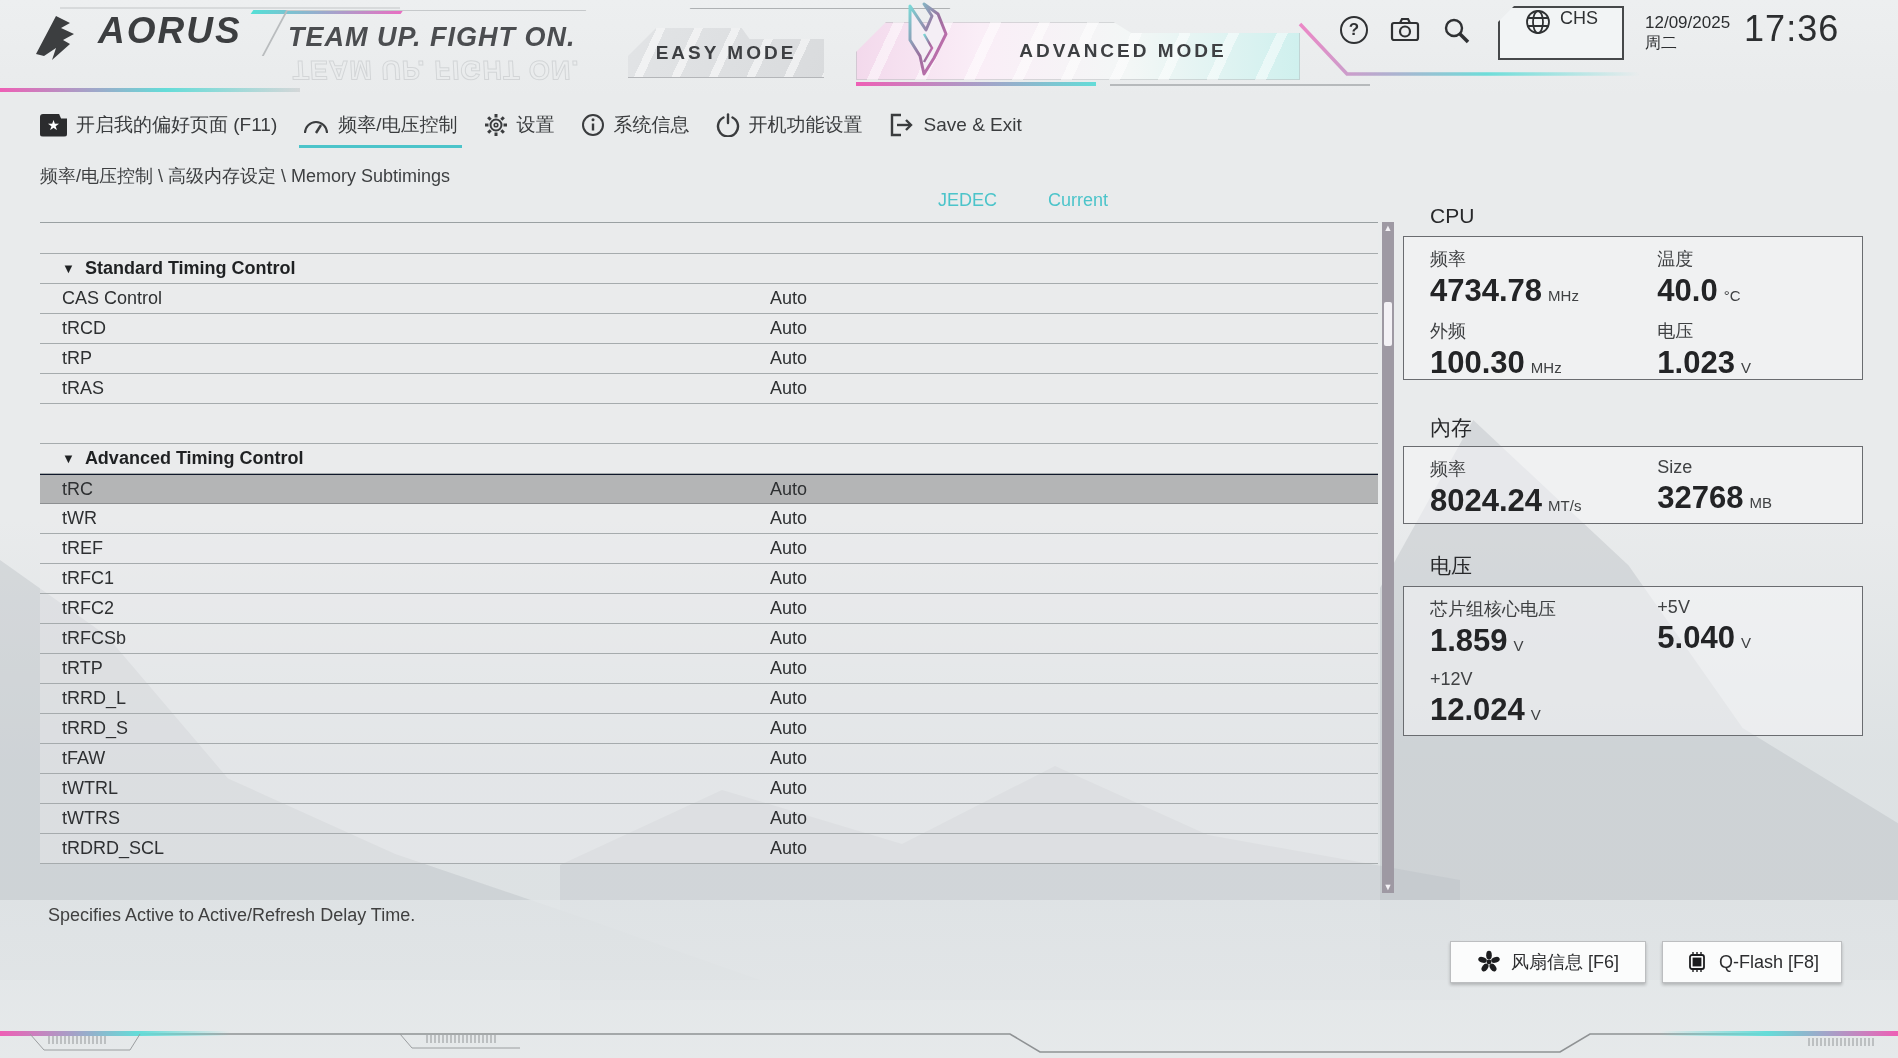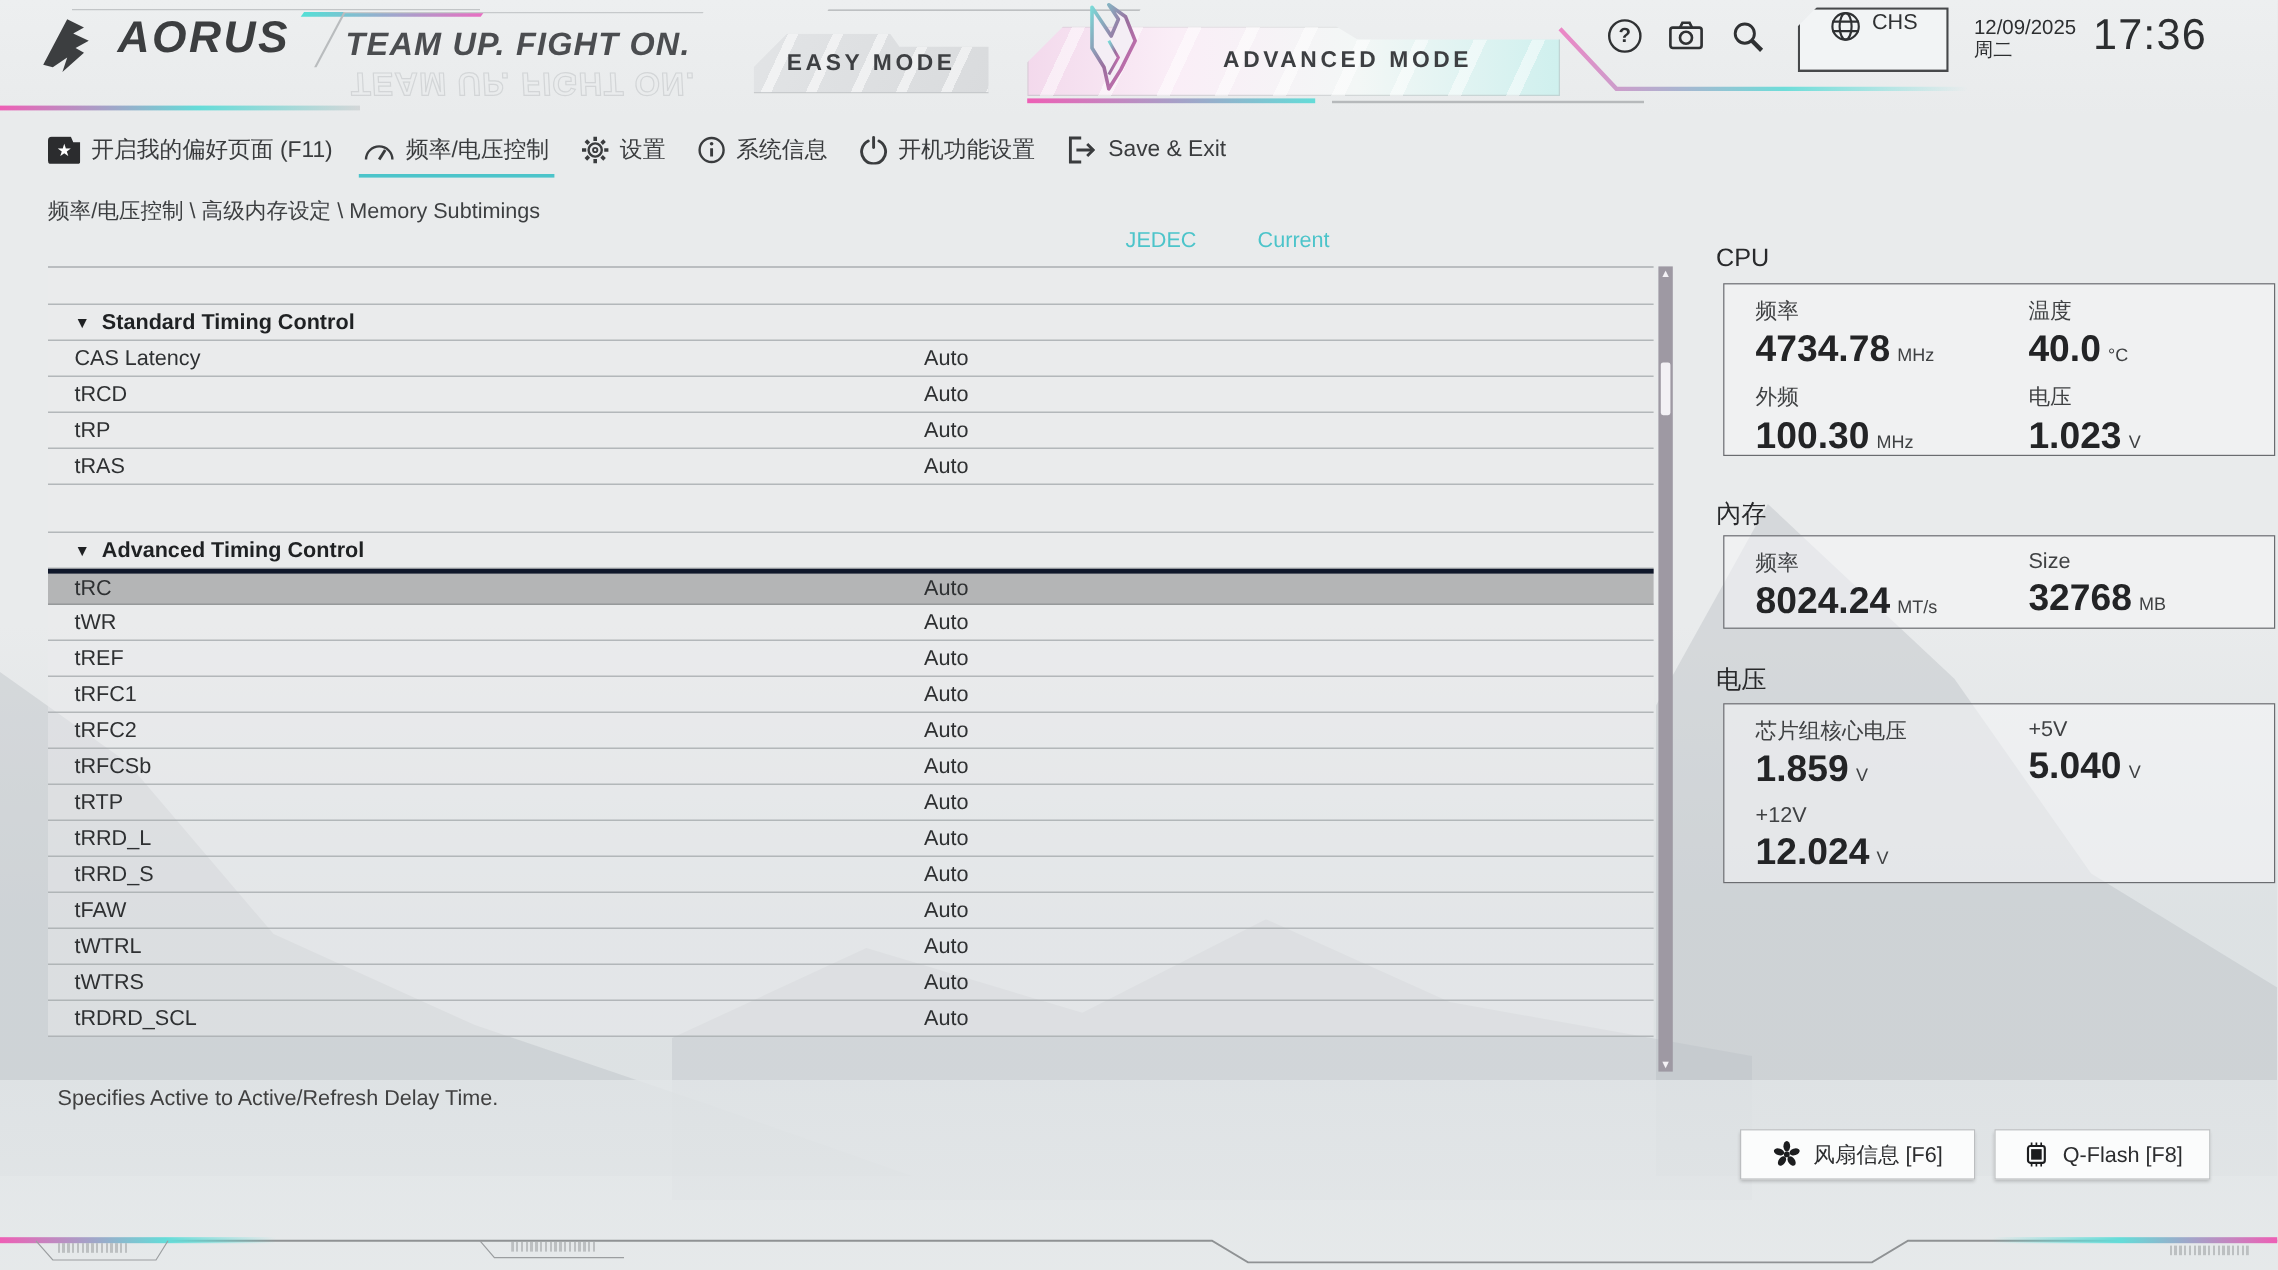--- a/index.html
+++ b/index.html
@@ -106,35 +106,35 @@
   
   .table-wrap { position:absolute; left:40px; top:222px; width:1338px; z-index:5;
     border-top:1px solid #9aa0a2; background:rgba(234,236,237,.45); }
   .trow { position:relative; height:30px; border-bottom:1px solid #a6abad; display:flex; align-items:center;
     padding-left:22px; font-size:18px; color:#2e3032; }
   .trow.sp1 { height:31px; padding:0; }
   .trow.sp2 { height:40px; padding:0; border-bottom:1px solid #a6abad; }
   .trow.section { font-weight:bold; color:#1f2123; gap:10px; }
   .tri { font-size:13px; color:#1f2123; }
   .pval { position:absolute; left:730px; }
-  .trow.selected { background:#b4b5b6; border-top:4px solid #0f172a; border-bottom:1px solid #8d8f91;align-items:center; }
+  .trow.selected { background:#b4b5b6; border-top:1px solid #0f172a; border-bottom:1px solid #8d8f91;align-items:center; }
 
   
   .scrollbar { position:absolute; left:1382px; top:222px; width:12px; height:671px; background:#9e99a3; z-index:5; }
   .sb-arrow { position:absolute; left:0; width:12px; text-align:center; color:#f4f2f6; font-size:9px; line-height:12px; cursor:pointer;}
   .sb-up { top:0; } .sb-down { bottom:0; }
   .sb-thumb { position:absolute; left:2px; top:80px; width:8px; height:44px; background:#f3f1f5; border-radius:2px; cursor:pointer;}
 
   
   .help-text { position:absolute; left:48px; top:905px; font-size:18px; color:#404040; z-index:5; }
 
   
   .panel-title { position:absolute; font-size:21px; color:#28292b; z-index:5; }
   .panel { position:absolute; left:1403px; width:460px; border:1px solid #6a6c70;
-    background:rgba(245,246,247,.55); z-index:5; padding:10px 0 12px 0;margin-left:33px; }
+    background:rgba(245,246,247,.55); z-index:5; padding:10px 0 12px 0; }
   .metric-grid { display:grid; grid-template-columns:56% 44%; row-gap:10px; padding:0 26px; }
   .metric { display:flex; flex-direction:column; gap:2px; }
   .m-label { font-size:18px; color:#3f4143; }
   .m-valrow { display:flex; align-items:baseline; gap:6px; }
   .m-value { font-size:31px; font-weight:bold; color:#232426; letter-spacing:0; }
   .m-unit { font-size:15px; color:#3f4143; }
 
   
   .footer-btn { position:absolute; top:941px; height:42px; background:#fbfcfc; border:1px solid #bcbec0;
     box-shadow:0 2px 3px rgba(0,0,0,.22); display:flex; align-items:center; justify-content:center; gap:10px;
@@ -324,21 +324,21 @@
   <div class="col-jedec">JEDEC</div>
   <div class="col-current">Current</div>
 
   <div class="table-wrap" id="timing-table">
       <div class="trow sp1"></div>
       <div class="trow section">
         <span class="tri">▼</span>
         <span>Standard Timing Control</span>
       </div>
       <div class="trow item">
-        <span class="pname">CAS Latency</span>
+        <span class="pname">CAS Control</span>
         <span class="pval">Auto</span>
       </div>
       <div class="trow item">
         <span class="pname">tRCD</span>
         <span class="pval">Auto</span>
       </div>
       <div class="trow item">
         <span class="pname">tRP</span>
         <span class="pval">Auto</span>
       </div>

